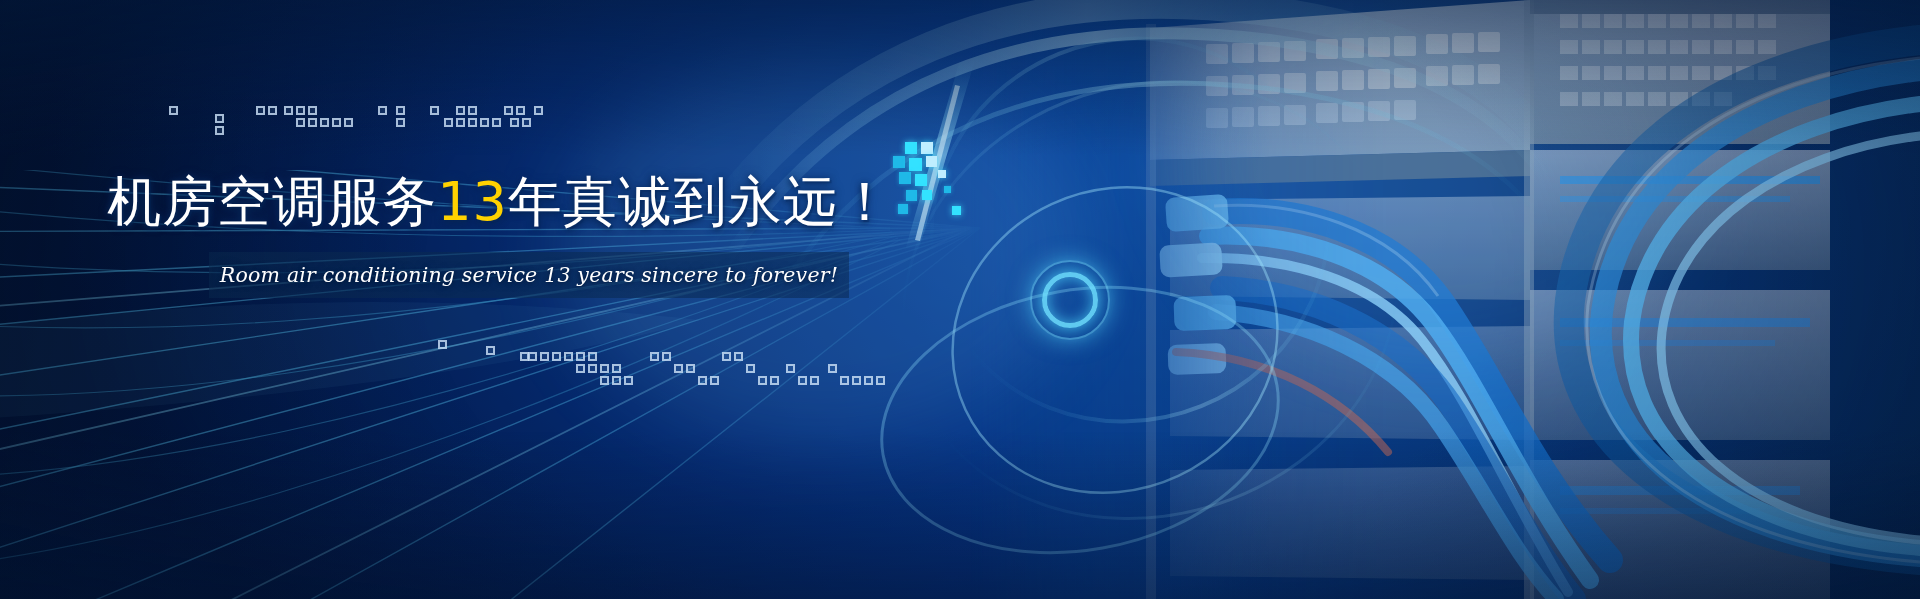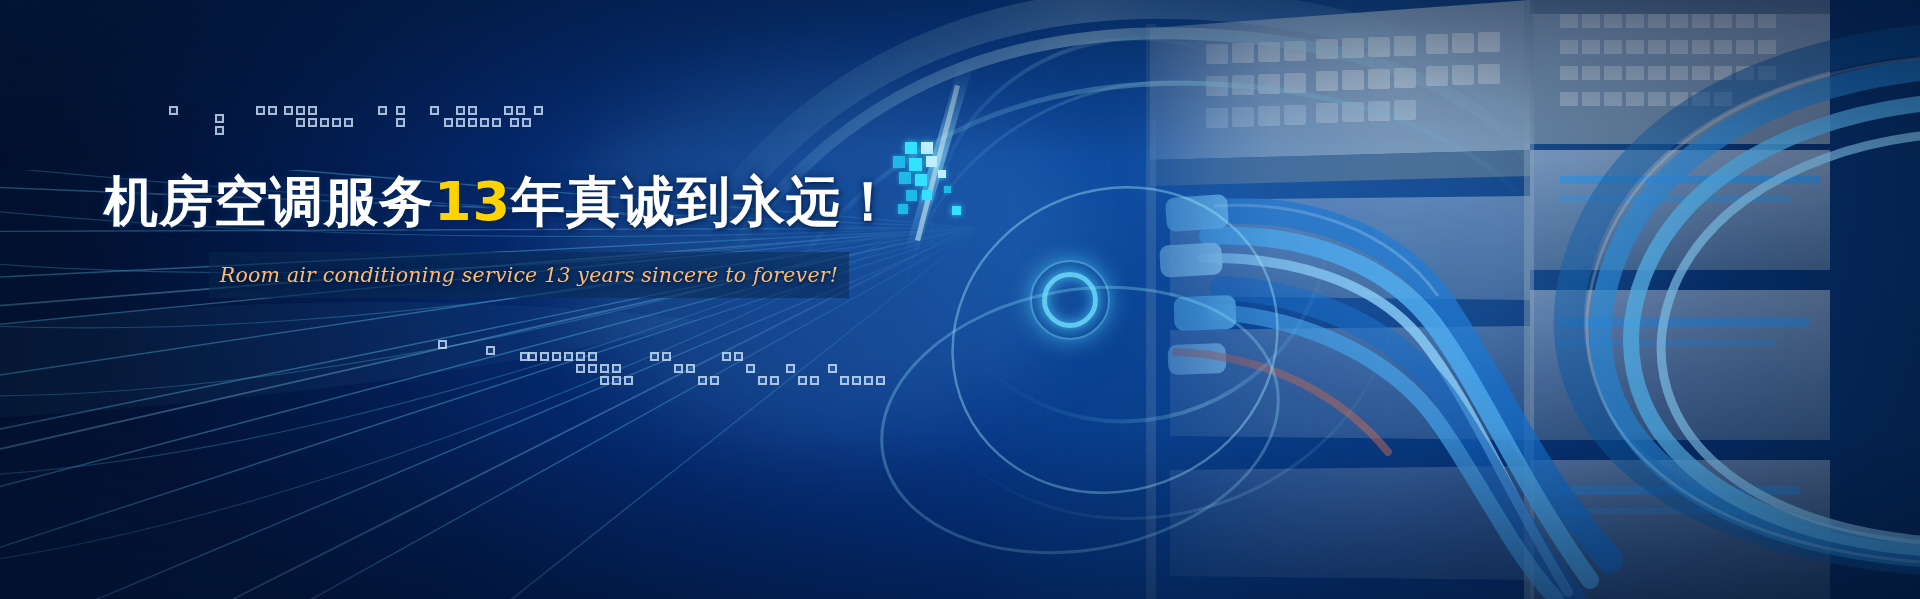--- a/index.html
+++ b/index.html
@@ -95,21 +95,21 @@
     left: 0; top: 0;
     width: 1000px;
     z-index: 40;
   }
   .headline {
     position: absolute;
     left: 0; top: 166px;
     width: 1000px;
     text-align: center;
     font-size: 54px;
-    font-weight: bold;
+    font-weight: normal;
     letter-spacing: 1px;
     color: #ffffff;
     white-space: nowrap;
     text-shadow:
       0 0 10px rgba(10,50,110,.85),
       0 2px 6px rgba(4,28,68,.9),
       2px 2px 0 rgba(6,40,90,.35);
     font-family: "DejaVu Sans", "Liberation Sans", sans-serif;
   }
   .headline .hl-accent { color: #ffd200; }
@@ -123,21 +123,21 @@
   .subtitle {
     position: absolute;
     left: 209px; top: 252px;
     width: 640px; height: 46px;
     display: flex;
     align-items: center;
     justify-content: center;
     font-family: "DejaVu Serif", "Liberation Serif", serif;
     font-style: italic;
     font-size: 20.5px;
-    color: #fdba74;
+    color: #ffffff;
     white-space: nowrap;
     letter-spacing: .2px;
     text-shadow: 0 1px 4px rgba(3,20,50,.95), 0 0 10px rgba(8,40,90,.6);
   }
 
   
   .ring {
     position: absolute;
     border-radius: 50%;
     border: 5px solid rgba(110,225,255,.85);

